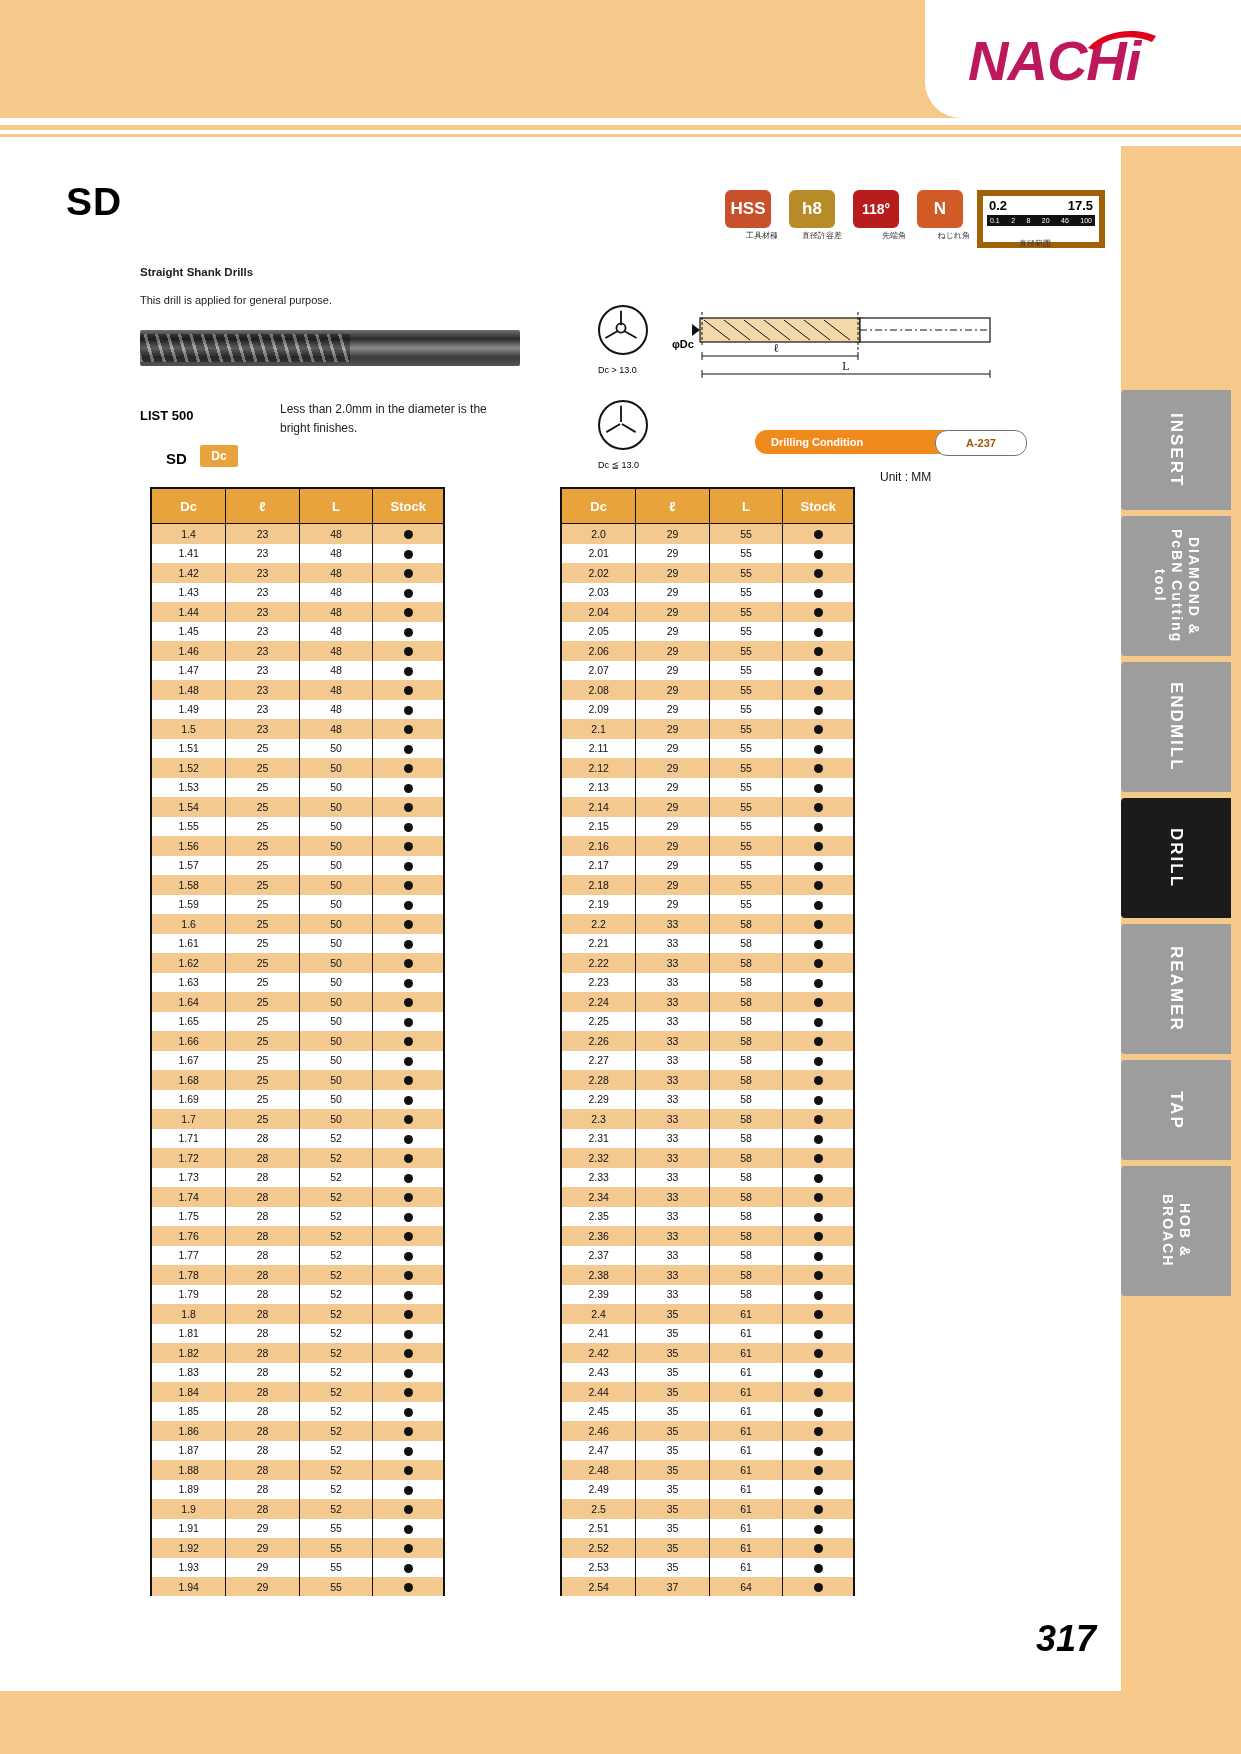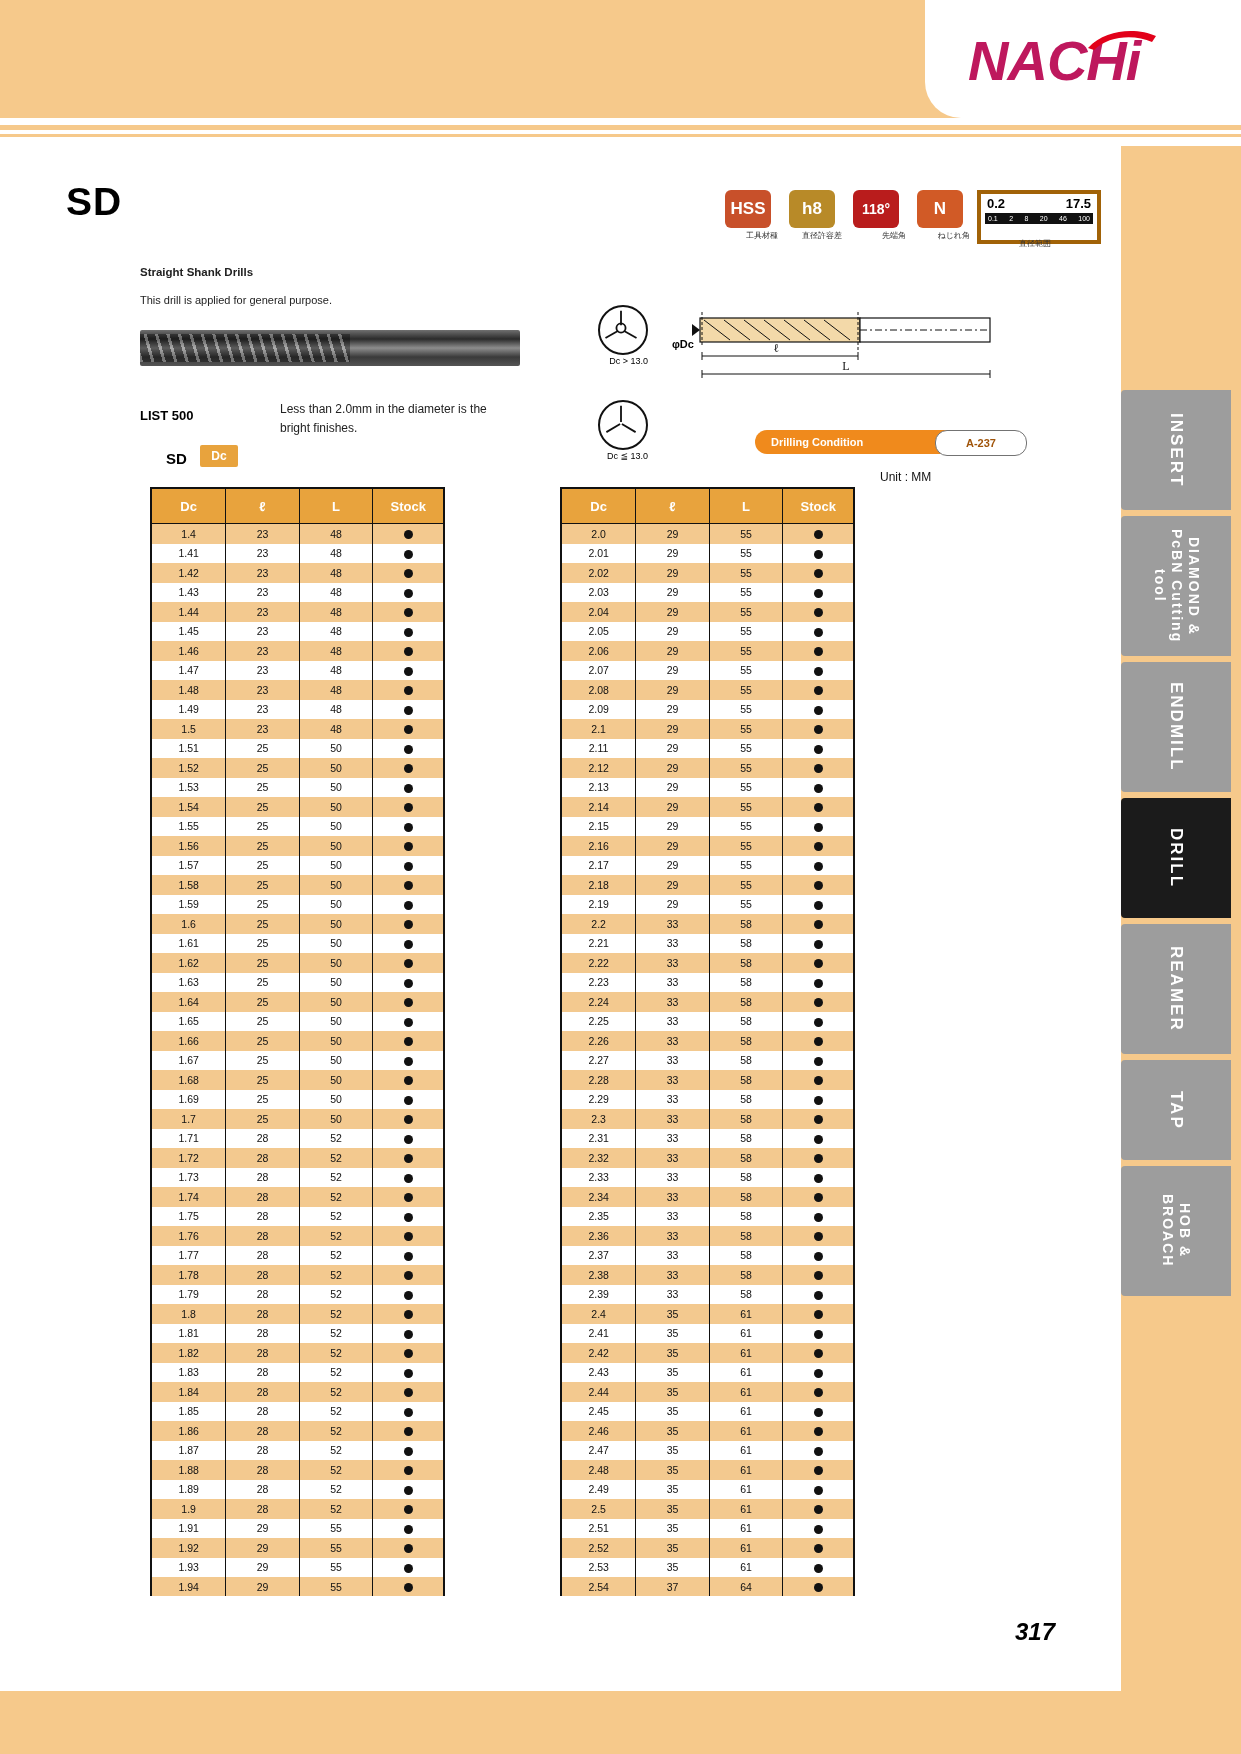--- a/index.html
+++ b/index.html
@@ -20,22 +20,22 @@
   }
   .logo-swoosh{position:absolute;left:118px;top:-4px;width:72px;height:26px;}
   .hdr-rule1{position:absolute;left:0;top:125px;width:1241px;height:5px;background:#f6c98b;}
   .hdr-rule2{position:absolute;left:0;top:134px;width:1241px;height:3px;background:#f6c98b;}
 
   
   .page-body{position:absolute;left:0;top:146px;width:1121px;height:1450px;background:#ffffff;}
   .right-strip{position:absolute;left:1121px;top:146px;width:120px;height:1450px;background:#f6c98b;}
   .bottom-band{position:absolute;left:0;top:1596px;width:1241px;height:158px;background:#f6c98b;}
   .bottom-white{position:absolute;left:0;top:1596px;width:1121px;height:95px;background:#ffffff;}
-  .page-num{position:absolute;left:940px;top:1618px;width:190px;text-align:center;
-    font-size:24px;font-weight:bold;font-style:italic;color:#000;}
+  .page-num{position:absolute;left:1036px;top:1618px;width:190px;text-align:left;
+    font-size:36px;font-weight:bold;font-style:italic;color:#000;}
 
   
   .sd-title{position:absolute;left:66px;top:180px;font-size:39px;font-weight:bold;color:#000;letter-spacing:1px;}
   .sub1{position:absolute;left:140px;top:266px;font-size:11.5px;font-weight:bold;color:#222;}
   .sub2{position:absolute;left:140px;top:294px;font-size:11px;color:#222;}
   .listno{position:absolute;left:140px;top:408px;font-size:13px;font-weight:bold;color:#000;}
   .note{position:absolute;left:280px;top:400px;width:230px;font-size:12px;color:#222;line-height:19px;}
 
   
   .drill-photo{position:absolute;left:140px;top:330px;width:380px;height:36px;
@@ -51,28 +51,28 @@
 
   
   .badges{position:absolute;left:725px;top:190px;width:380px;height:55px;}
   .badge{position:absolute;top:0;width:46px;height:38px;border-radius:6px;
     color:#fff;font-weight:bold;text-align:center;line-height:38px;font-size:17px;}
   .badge-cap{position:absolute;top:40px;width:60px;text-align:right;font-size:8px;color:#333;}
   .b1{left:0;background:#c8502a;}
   .b2{left:64px;background:#b88a28;}
   .b3{left:128px;background:#b91c1c;font-size:14px;}
   .b4{left:192px;background:#d15a26;}
-  .scalebox{position:absolute;left:252px;top:0;width:116px;height:46px;border:4px solid #a16207;background:#fff;}
+  .scalebox{position:absolute;left:252px;top:0;width:116px;height:46px;border:6px solid #a16207;background:#fff;}
   .scale-top{display:flex;justify-content:space-between;padding:2px 6px 0;font-size:13px;font-weight:bold;}
   .scale-bar{margin:2px 4px 0;height:11px;background:#111;color:#fff;font-size:7px;
     display:flex;justify-content:space-between;align-items:center;padding:0 3px;}
   .scale-cap{position:absolute;left:252px;top:48px;width:116px;text-align:center;font-size:8px;color:#333;}
   .point-sym{position:absolute;}
   .sym-circle{width:46px;height:46px;border:2px solid #111;border-radius:50%;position:relative;background:#fff;}
-  .sym-lbl{font-size:9px;text-align:right;margin-top:1px;white-space:nowrap;}
+  .sym-lbl{font-size:9px;text-align:left;margin-top:10px;white-space:nowrap;}
   .dc-label{position:absolute;left:672px;top:338px;font-size:11px;font-weight:bold;}
   .unit{position:absolute;left:880px;top:470px;font-size:12px;color:#111;}
 
   .cond-btn{position:absolute;left:755px;top:430px;width:225px;height:24px;background:#f08a1c;
     border-radius:12px;color:#fff;font-size:11px;font-weight:bold;line-height:24px;padding-left:16px;
     box-sizing:border-box;}
   .cond-ref{position:absolute;left:935px;top:430px;width:90px;height:24px;background:#fff;
     border:1px solid #737373;border-radius:12px;color:#a0540a;font-size:11px;font-weight:bold;
     line-height:24px;text-align:center;}
 

